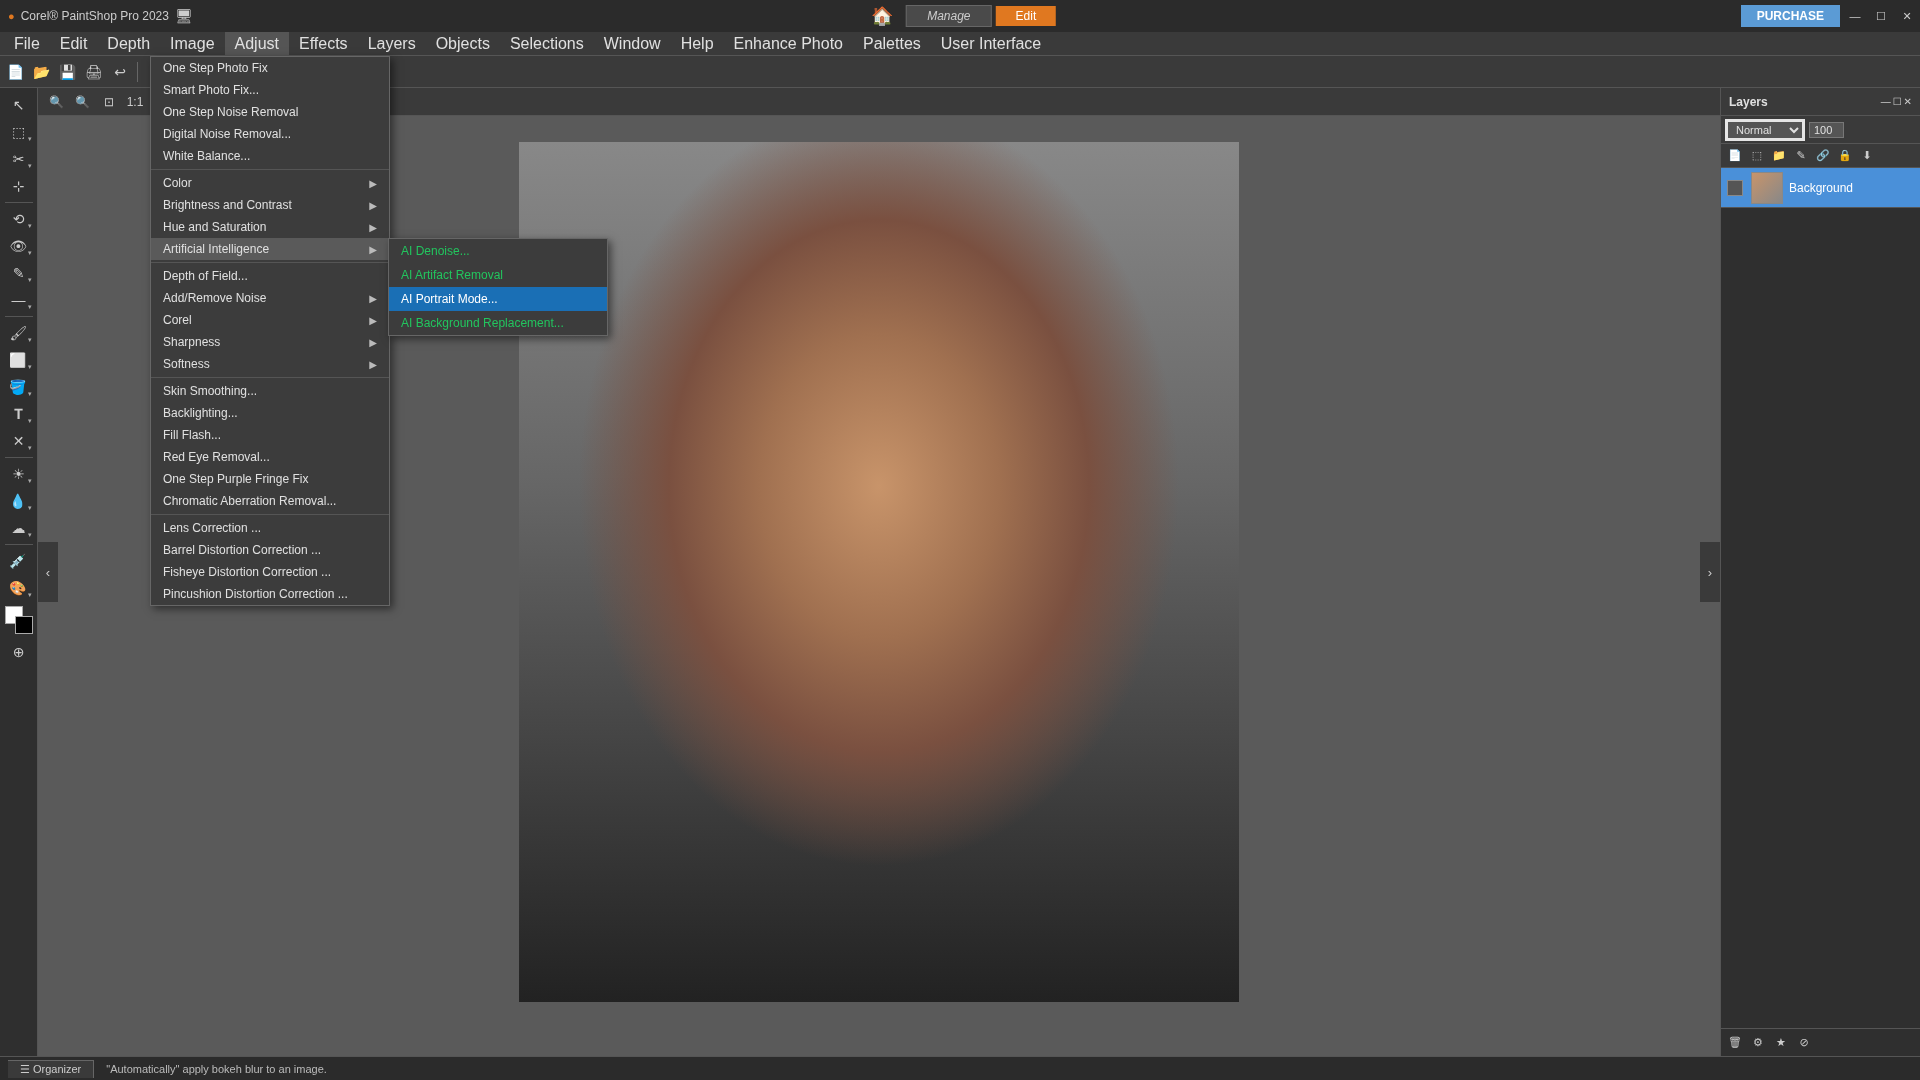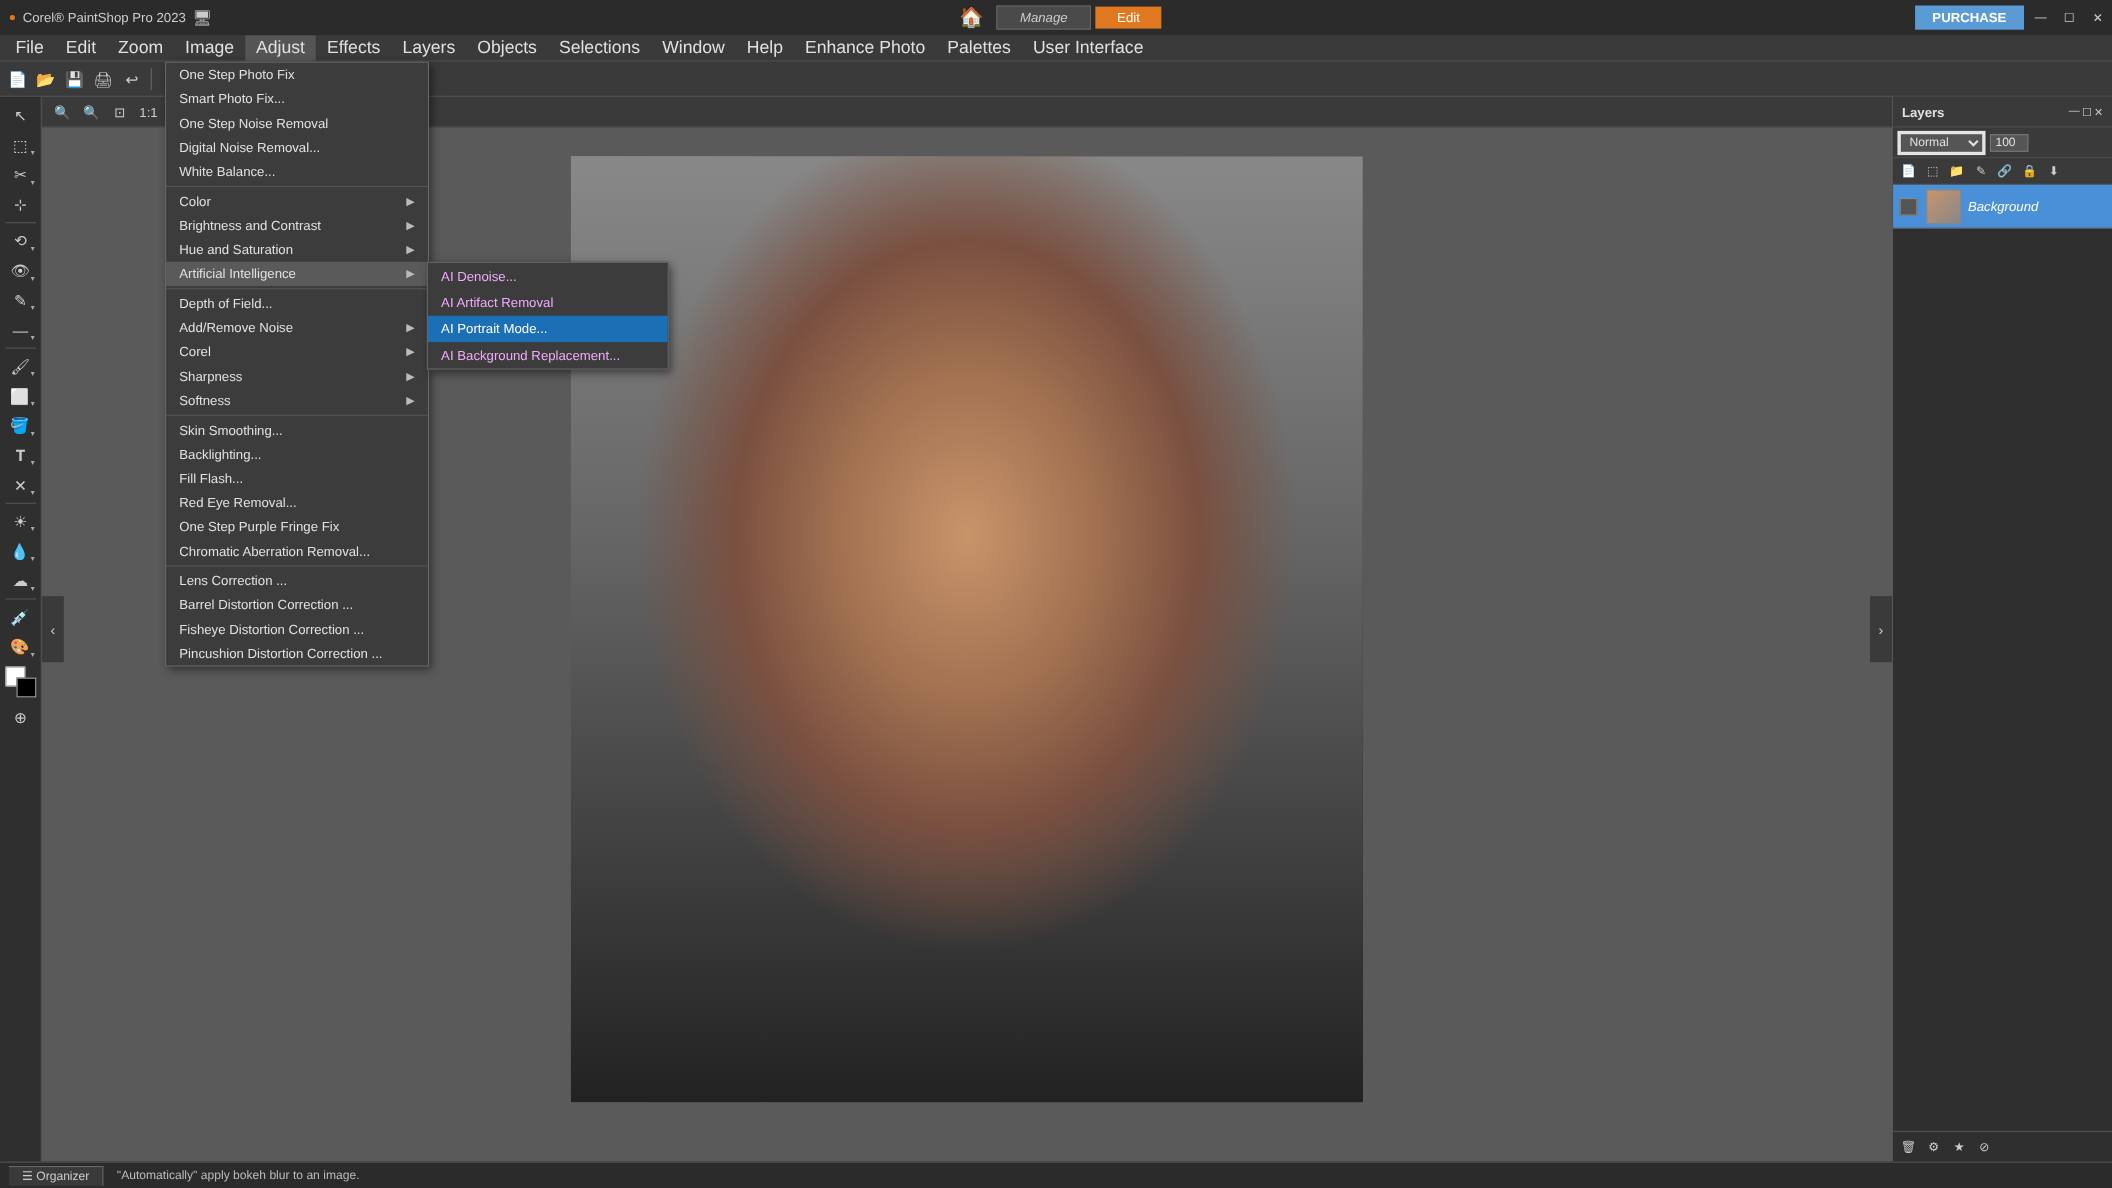--- a/index.html
+++ b/index.html
@@ -359,21 +359,20 @@
       justify-content: center;
     }
     .layer-item {
       height: 40px;
       display: flex;
       align-items: center;
       padding: 0 6px;
       gap: 6px;
       background: #4a90d9;
       border-bottom: 1px solid #555;
-      font-style: italic;
     }
     .layer-thumb {
       width: 32px;
       height: 32px;
       background: linear-gradient(135deg, #c8946a, #888);
       border: 1px solid #888;
       flex-shrink: 0;
     }
     .layer-name {
       font-size: 12px;
@@ -454,21 +453,21 @@
       border: 1px solid #666;
       min-width: 220px;
       z-index: 1001;
       box-shadow: 3px 3px 8px rgba(0,0,0,0.5);
     }
     .ai-menu-item {
       display: flex;
       align-items: center;
       padding: 5px 12px;
       cursor: pointer;
-      color: #f0abfc;
+      color: #22c55e;
       font-size: 12px;
     }
     .ai-menu-item.highlighted { background: #1a6fb5; color: #fff; }
 
     
     #layers-bottom {
       height: 28px;
       background: #2f2f2f;
       display: flex;
       align-items: center;
@@ -496,21 +495,21 @@
   <div class="win-controls">
     <span>—</span>
     <span>☐</span>
     <span class="close-btn">✕</span>
   </div>
 </div>
 
 <div id="menu-bar">
   <div class="menu-item">File</div>
   <div class="menu-item">Edit</div>
-  <div class="menu-item">Zoom</div>
+  <div class="menu-item">Depth</div>
   <div class="menu-item">Image</div>
   <div class="menu-item active">Adjust</div>
   <div class="menu-item">Effects</div>
   <div class="menu-item">Layers</div>
   <div class="menu-item">Objects</div>
   <div class="menu-item">Selections</div>
   <div class="menu-item">Window</div>
   <div class="menu-item">Help</div>
   <div class="menu-item">Enhance Photo</div>
   <div class="menu-item">Palettes</div>

